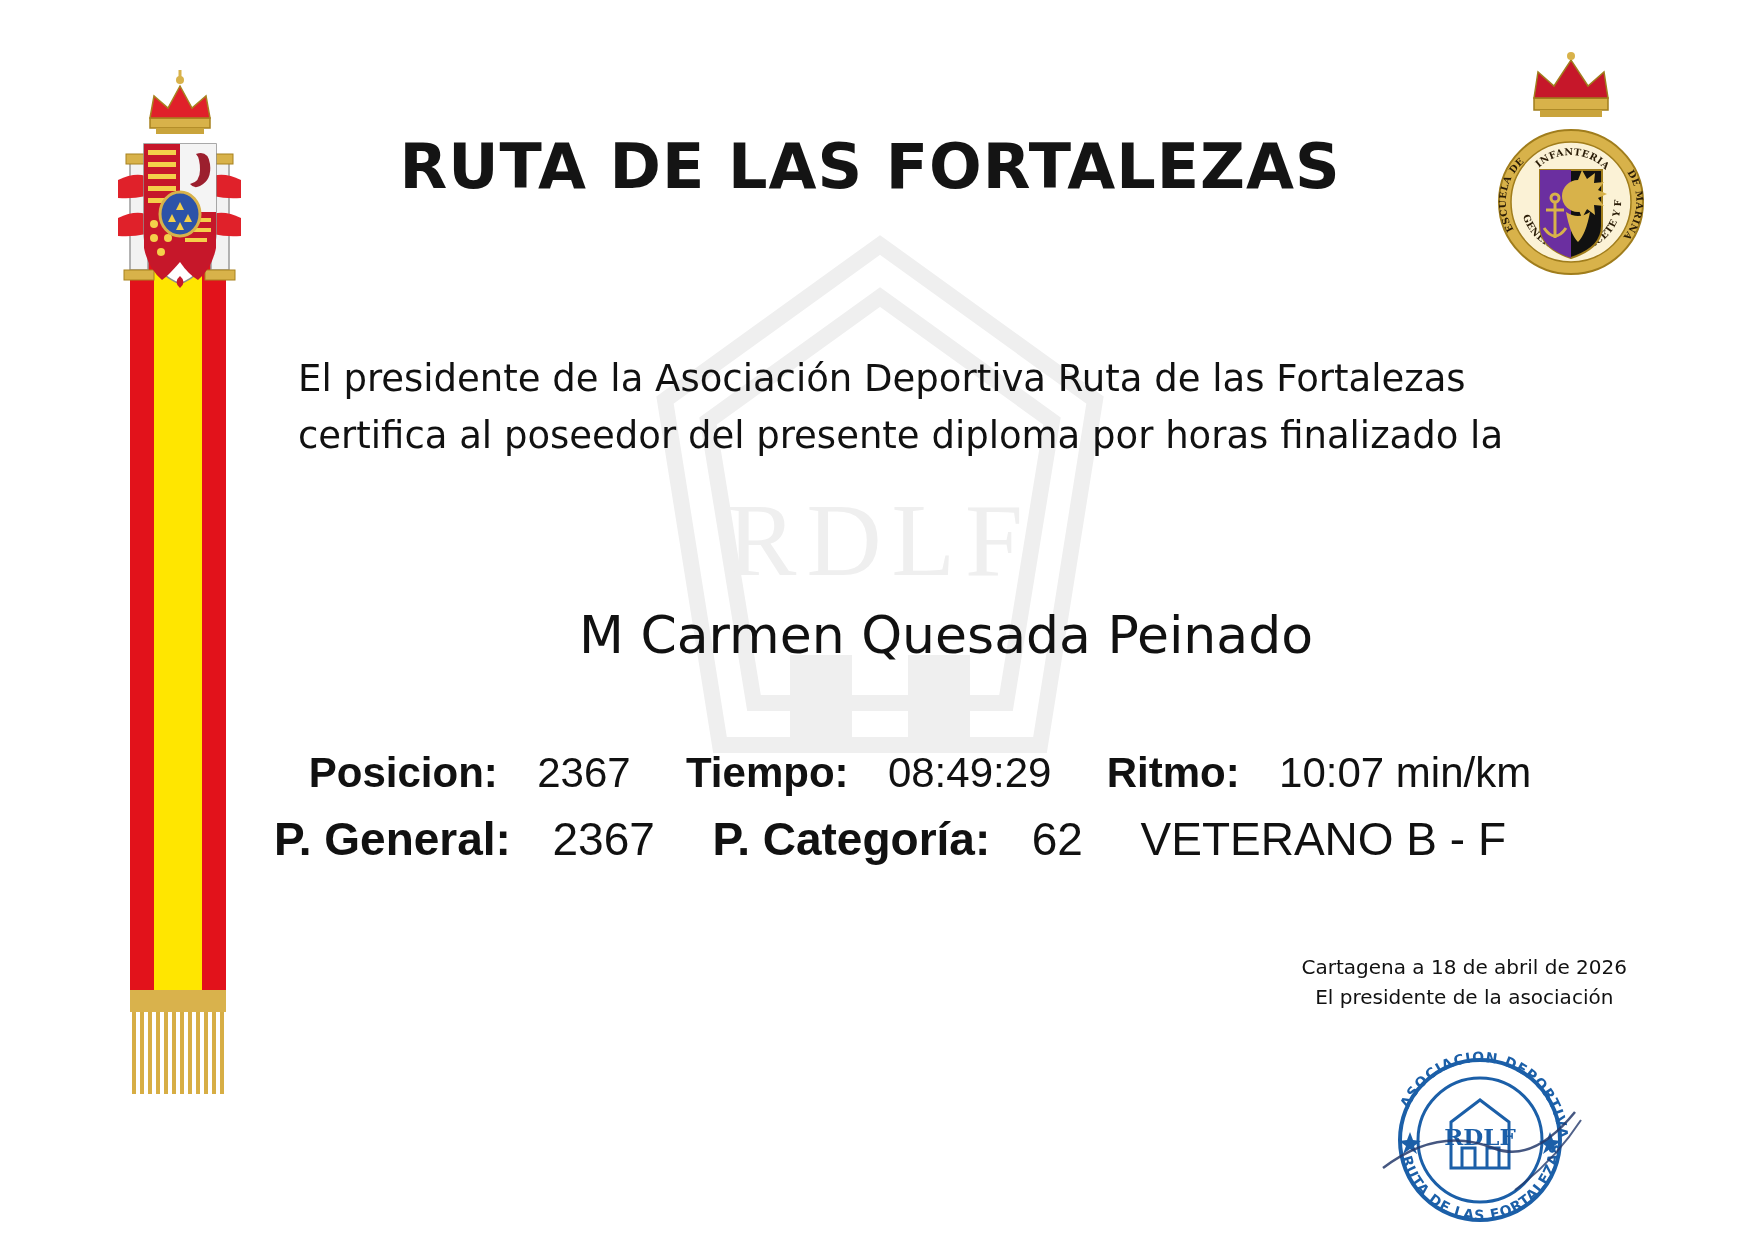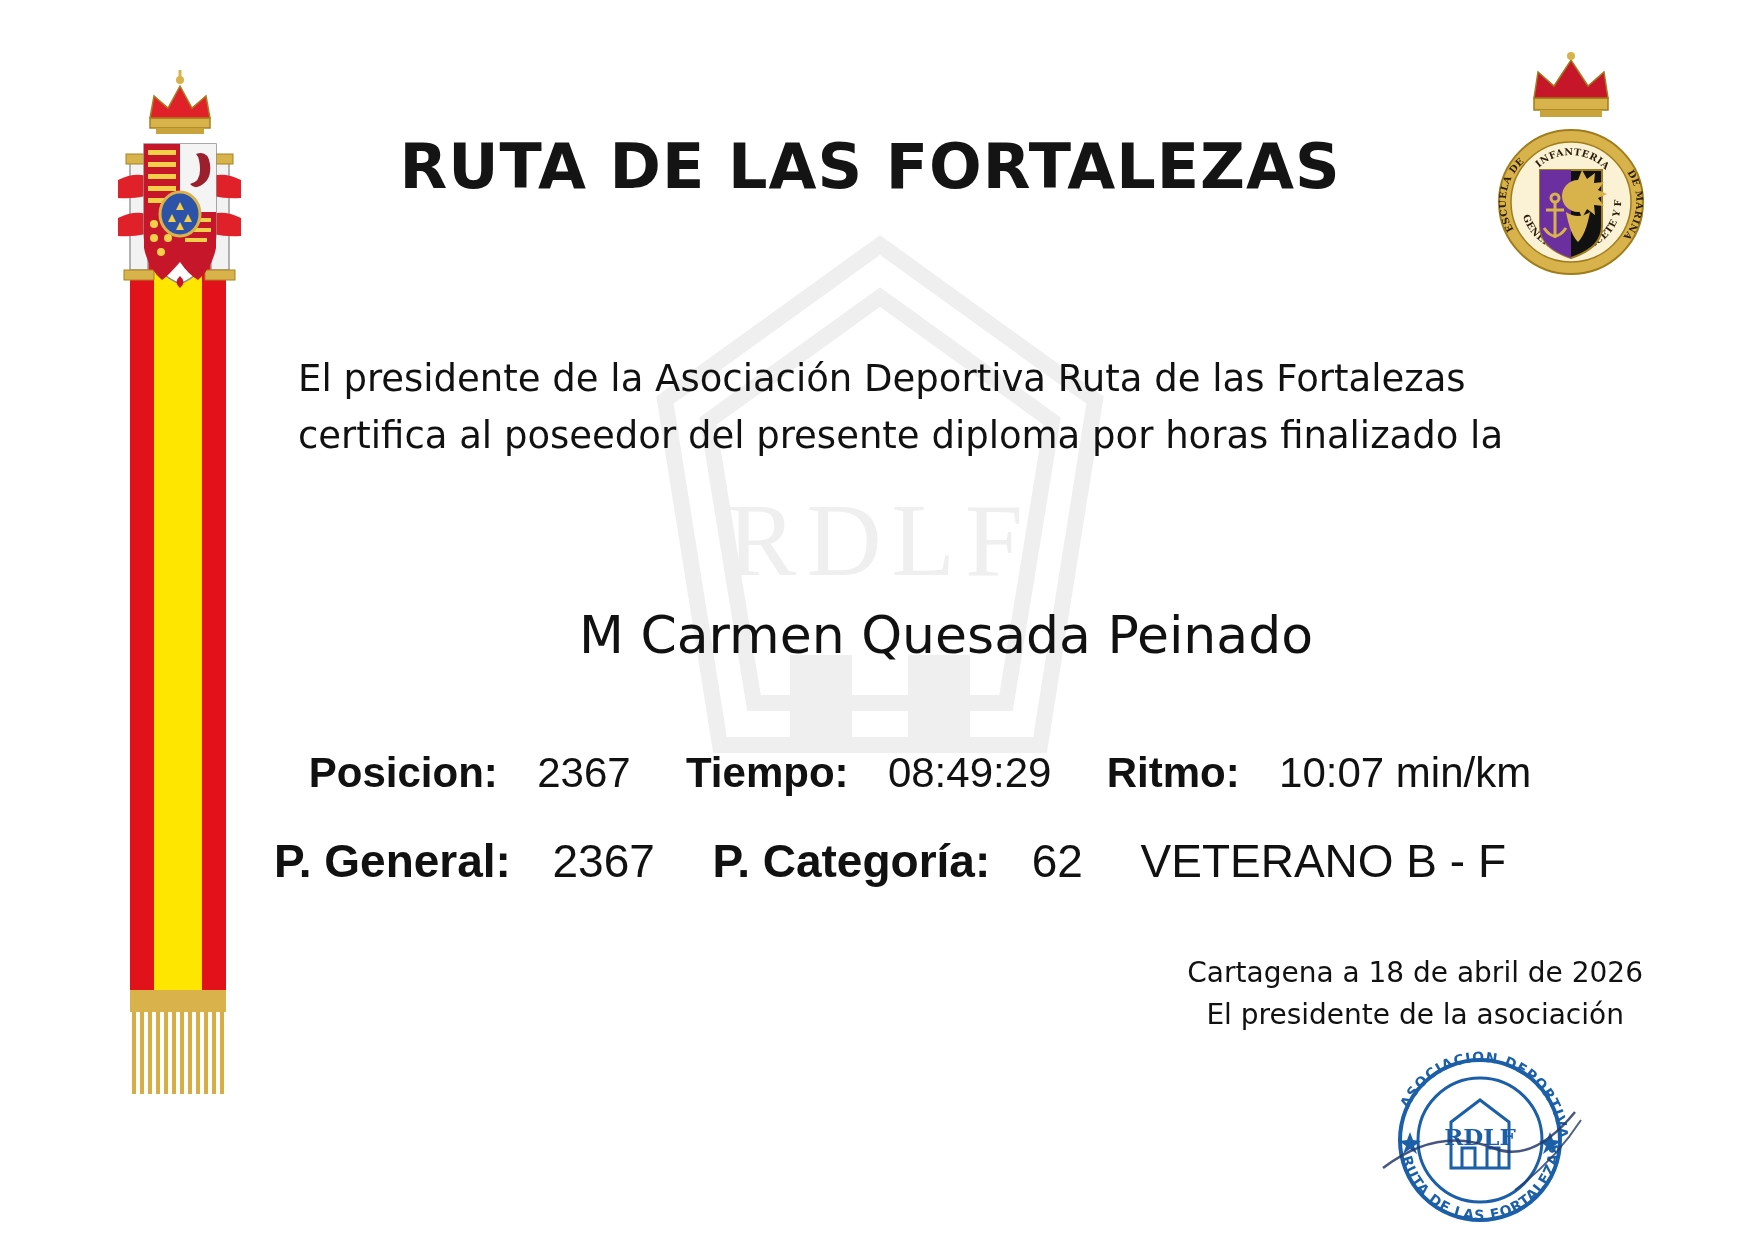--- a/index.html
+++ b/index.html
@@ -156,34 +156,33 @@
   .results-2 {
     position: absolute;
     left: 160px;
     top: 812px;
     width: 1460px;
     text-align: center;
     font-size: 46px;
     color: #111;
     z-index: 4;
     white-space: nowrap;
-    margin-top: 22px;
   }
   .lbl { font-weight: bold; }
   .sp { display: inline-block; width: 16px; }
 
   
   .sign-block {
     position: absolute;
-    right: 112px;
+    right: 128px;
     top: 952px;
     text-align: center;
     z-index: 4;
     font-family: "DejaVu Sans", sans-serif;
-    font-size: 28px;
+    font-size: 20px;
     color: #111;
     line-height: 1.5;
   }
 
   
   .stamp {
     position: absolute;
     right: 160px;
     top: 1040px;
     width: 230px;

